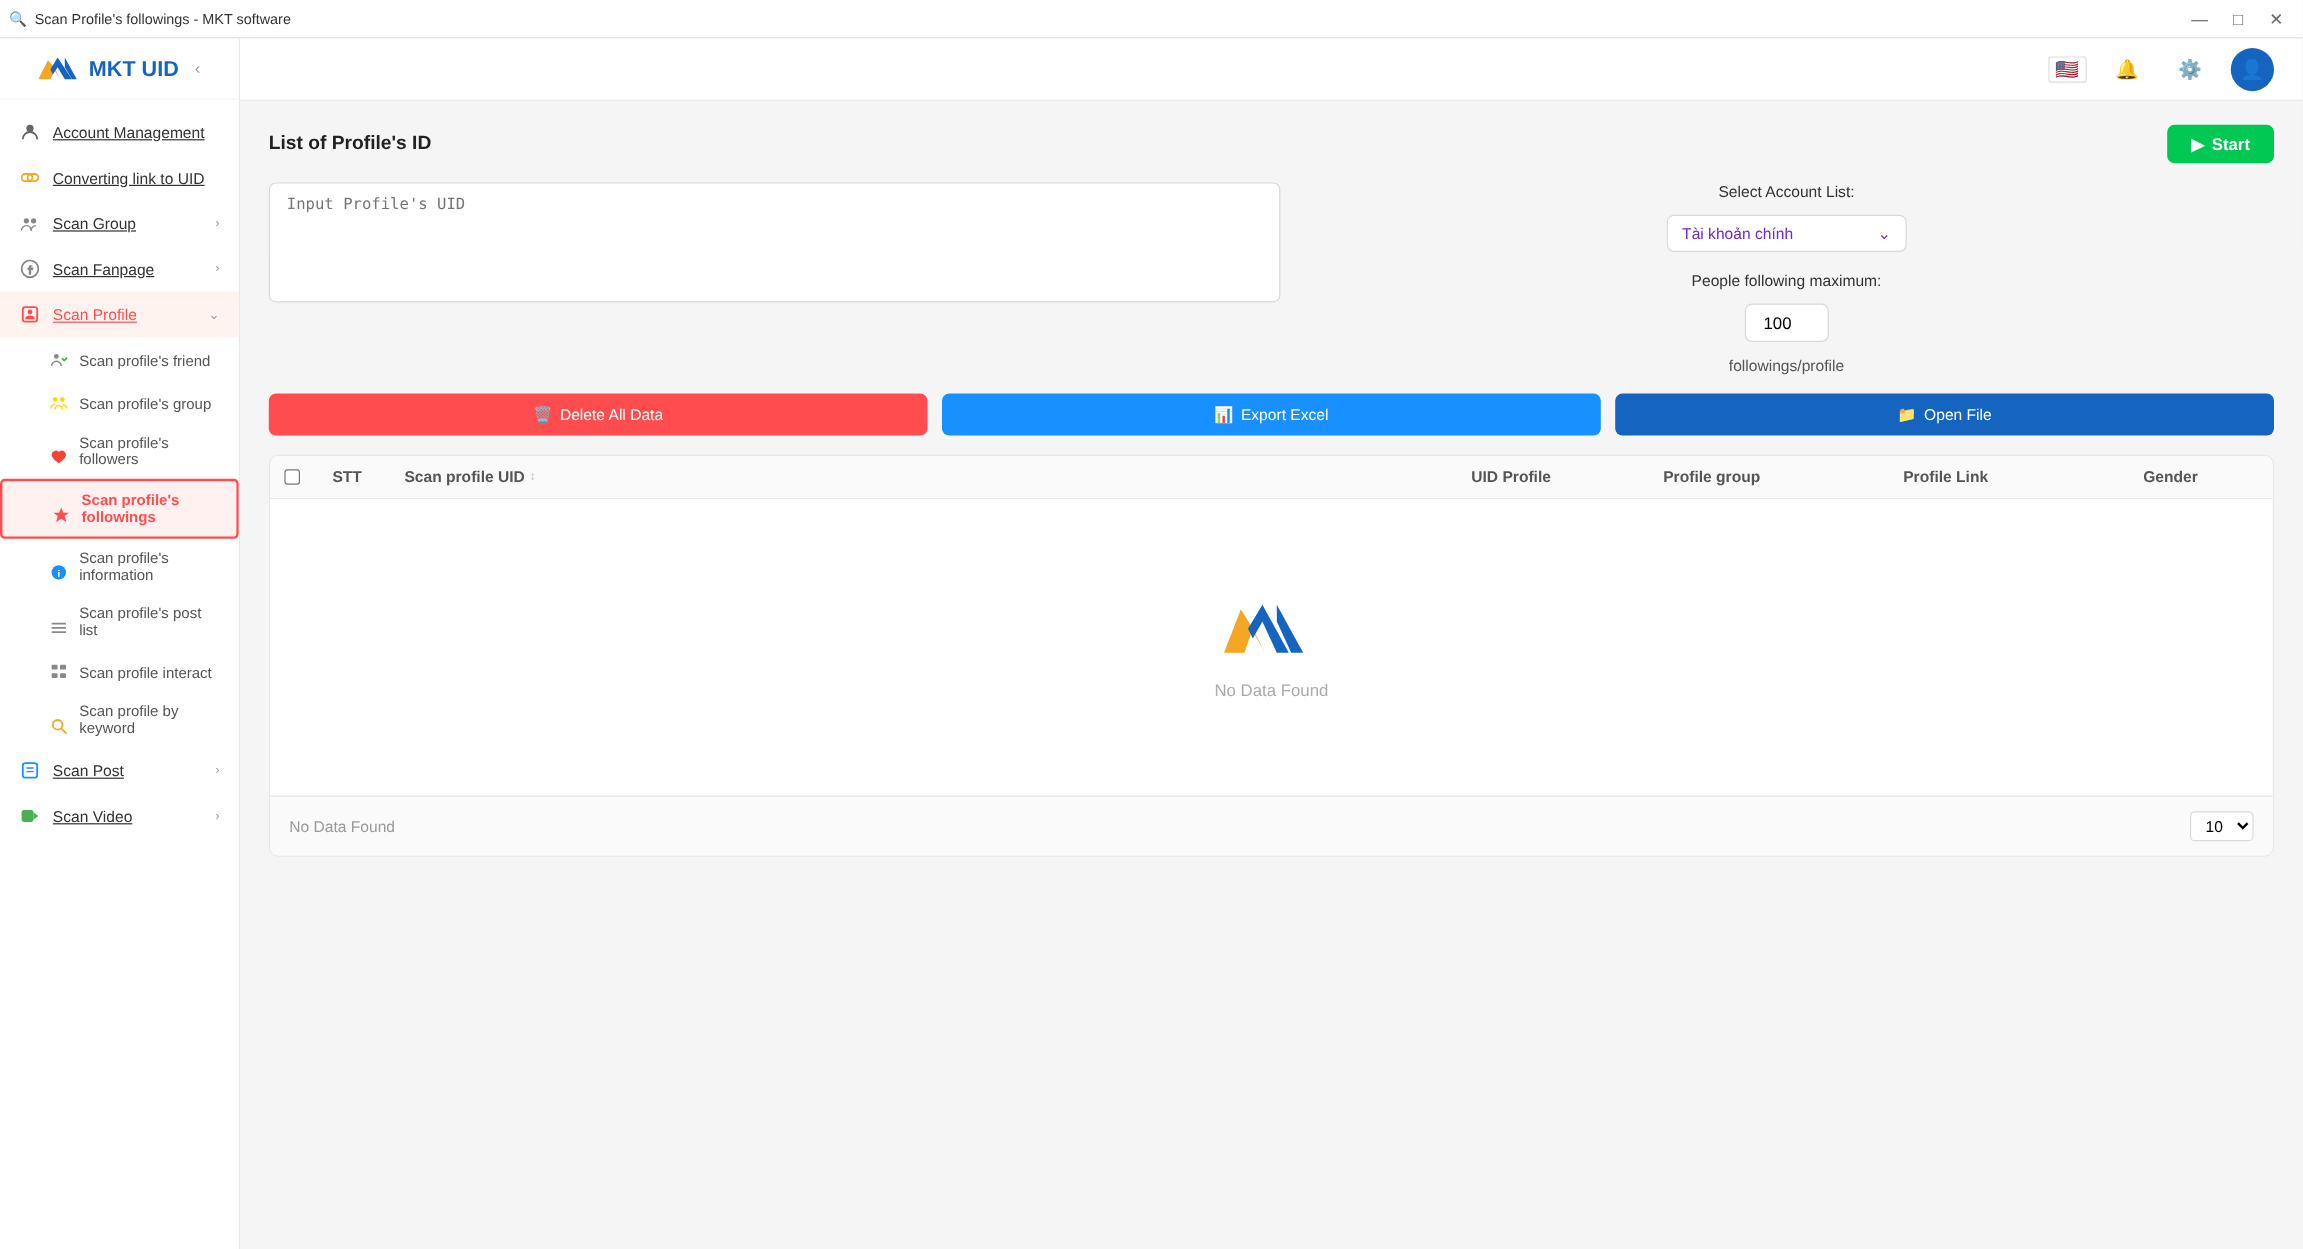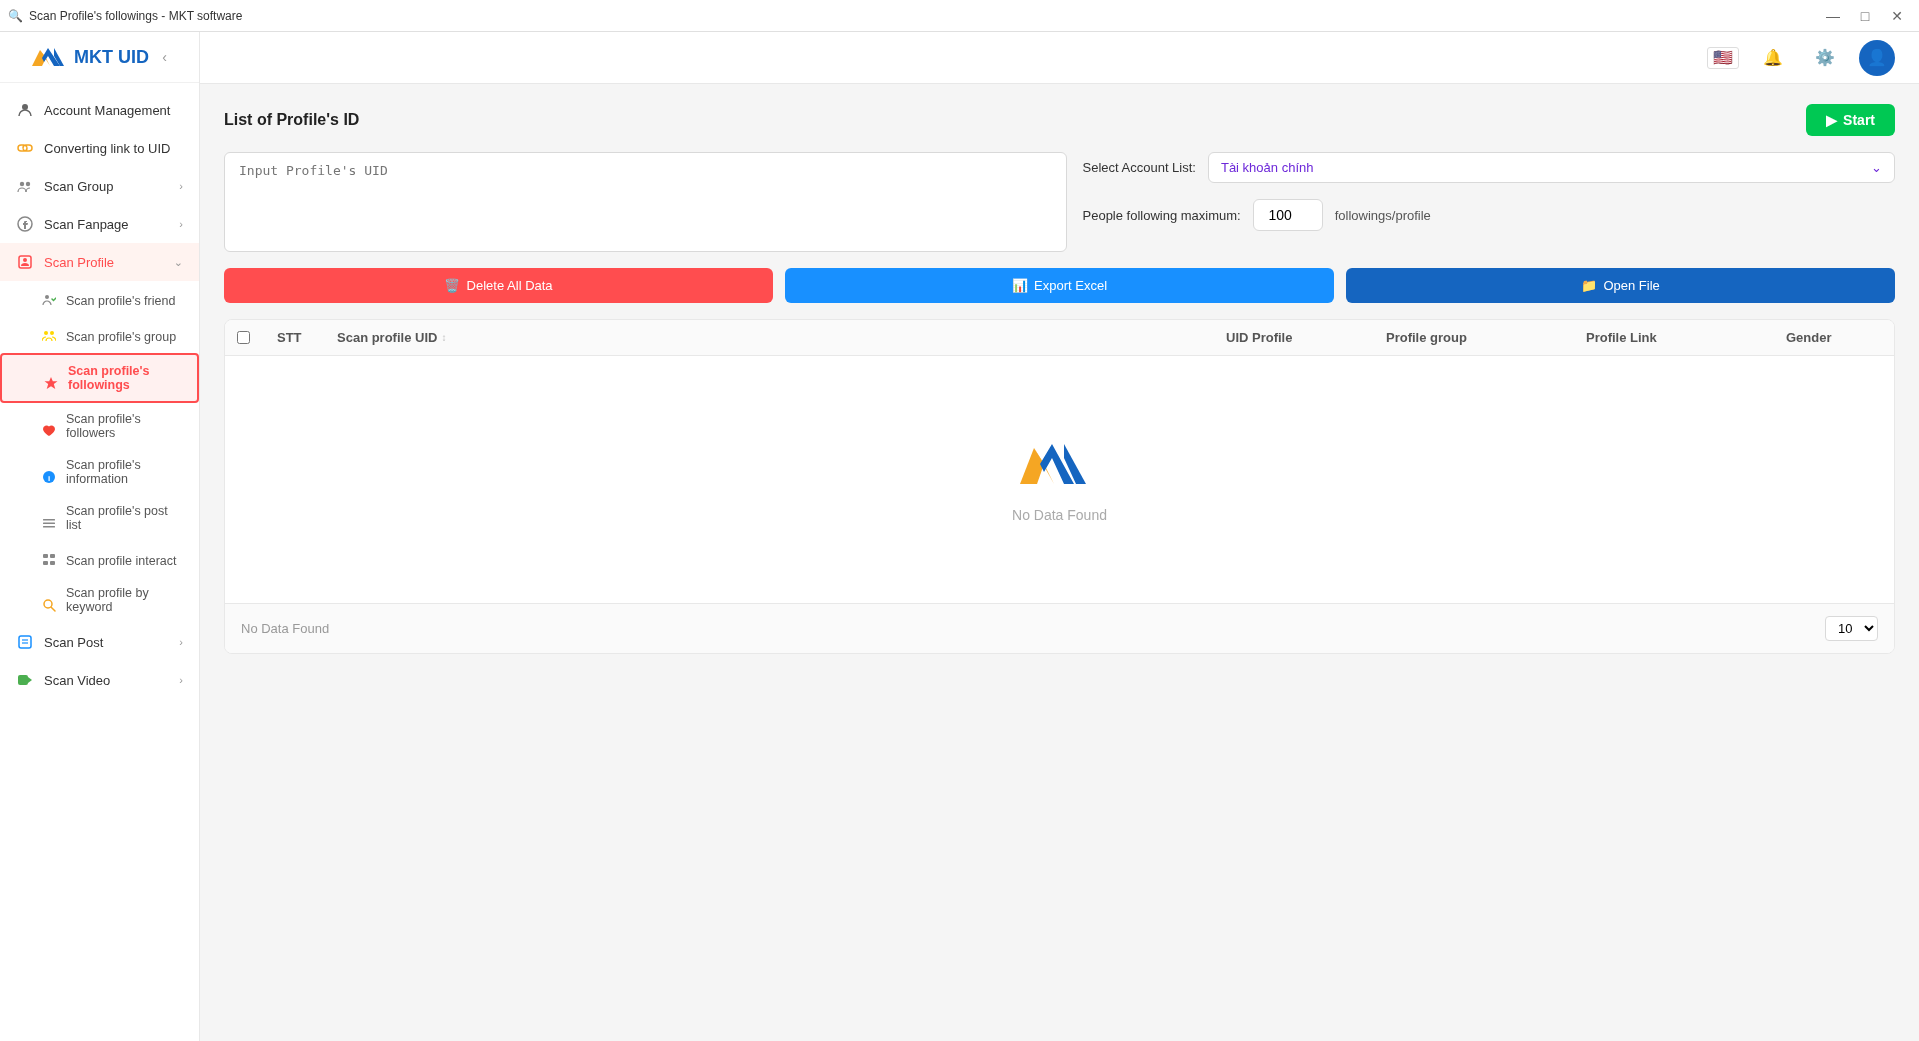--- a/index.html
+++ b/index.html
@@ -48,21 +48,21 @@
     .menu-item {
       display: flex;
       align-items: center;
       padding: 10px 16px;
       cursor: pointer;
       color: #333;
       font-size: 13px;
       position: relative;
       justify-content: space-between;
     }
-    .menu-item-left { display: flex; align-items: center; gap: 10px; }
+    .menu-item-left { display: flex; align-items: center; gap: 10px; text-decoration: underline; }
     .menu-item-icon { width: 18px; height: 18px; display: flex; align-items: center; justify-content: center; flex-shrink: 0; }
     .menu-item.active-parent { background: #fff3f0; color: #ff4d4f; font-weight: 500; }
     .menu-item.active-parent .menu-label { color: #ff4d4f; }
     .chevron { font-size: 11px; color: #999; }
 
     .submenu-item {
       display: flex;
       align-items: flex-end;
       padding: 9px 16px 9px 40px;
       cursor: pointer;
@@ -174,20 +174,21 @@
     .right-controls {
       flex: 1;
       display: flex;
       flex-direction: column;
       gap: 16px;
     }
     .control-row {
       display: flex;
       align-items: center;
       gap: 12px;
+      flex-direction: column;
     }
     .control-label { font-size: 13px; font-weight: 500; color: #333; white-space: nowrap; }
     .select-box {
       flex: 1;
       border: 1px solid #d9d9d9;
       border-radius: 6px;
       padding: 7px 12px;
       background: #fff;
       font-size: 13px;
       color: #6d28d9;
@@ -423,36 +424,36 @@
               <circle cx="4" cy="5" r="2" fill="#ffd600"></circle>
               <circle cx="10" cy="5" r="2" fill="#ffd600"></circle>
               <path d="M0 13c0-2 1.8-4 4-4" stroke="#ffd600" stroke-width="1.2" fill="none"></path>
               <path d="M14 13c0-2-1.8-4-4-4" stroke="#ffd600" stroke-width="1.2" fill="none"></path>
               <path d="M4 13c0-2 1.3-3 3-3s3 1 3 3" stroke="#ffd600" stroke-width="1.2" fill="none"></path>
             </svg>
         </span>
         <span class="menu-label">Scan profile's group</span>
       </div>
 
+      <div class="submenu-item">
+        <span class="menu-item-icon">
+          <svg width="14" height="14" viewBox="0 0 14 14">
+              <path d="M7 12s-6-3.5-6-7a3.5 3.5 0 0 1 6-2.4A3.5 3.5 0 0 1 13 5c0 3.5-6 7-6 7z" fill="#f44336"></path>
+            </svg>
+        </span>
+        <span class="menu-label">Scan profile's followers</span>
+      </div>
+
       <div class="submenu-item highlighted">
         <span class="menu-item-icon">
           <svg width="14" height="14" viewBox="0 0 14 14">
               <polygon points="7,1 8.8,5.2 13.5,5.2 9.8,8.1 11.3,13 7,10.3 2.7,13 4.2,8.1 0.5,5.2 5.2,5.2" fill="#ff4d4f"></polygon>
             </svg>
         </span>
         <span class="menu-label">Scan profile's followings</span>
-      </div>
-
-      <div class="submenu-item">
-        <span class="menu-item-icon">
-          <svg width="14" height="14" viewBox="0 0 14 14">
-              <path d="M7 12s-6-3.5-6-7a3.5 3.5 0 0 1 6-2.4A3.5 3.5 0 0 1 13 5c0 3.5-6 7-6 7z" fill="#f44336"></path>
-            </svg>
-        </span>
-        <span class="menu-label">Scan profile's followers</span>
       </div>
 
       <div class="submenu-item">
         <span class="menu-item-icon">
           <svg width="14" height="14" viewBox="0 0 14 14">
               <circle cx="7" cy="7" r="6" fill="#1890ff"></circle>
               <text x="7" y="11" text-anchor="middle" font-size="8" fill="white" font-weight="bold">i</text>
             </svg>
         </span>
         <span class="menu-label">Scan profile's information</span>

